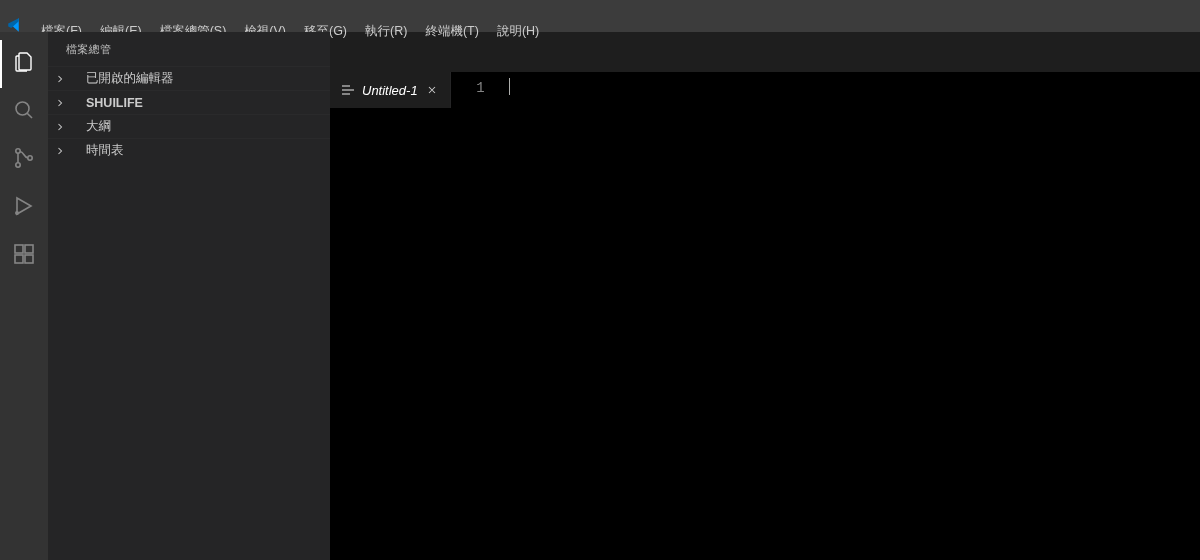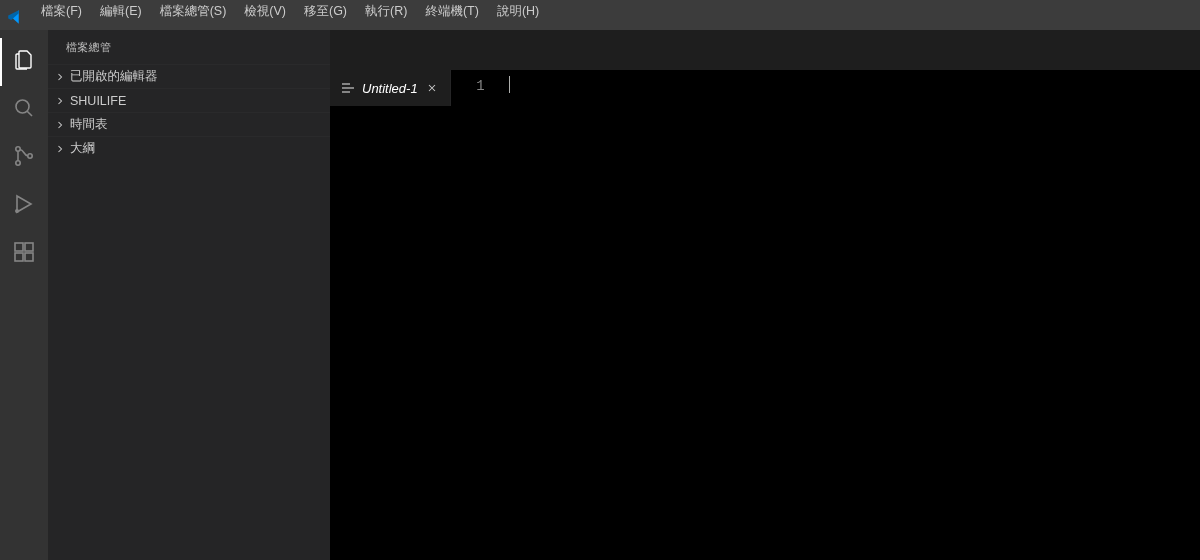--- a/index.html
+++ b/index.html
@@ -1,42 +1,42 @@
 <!DOCTYPE html>
 <html><head>
 <meta charset="utf-8">
 <style>
   * { box-sizing: border-box; margin: 0; padding: 0; }
   html, body { width: 1200px; height: 560px; overflow: hidden; font-family: "Segoe UI", "Microsoft JhengHei", sans-serif; }
   body { background: #1e1e1e; color: #cccccc; display: flex; flex-direction: column; }
 
   
-  .titlebar { height: 30px; background: #3c3c3c; display: flex; align-items: flex-end; padding: 4px 6px; font-size: 12.5px; color: #cccccc; }
+  .titlebar { height: 30px; background: #3c3c3c; display: flex; align-items: flex-start; padding: 16px 6px; font-size: 12.5px; color: #cccccc; }
   .titlebar .logo { width: 18px; height: 18px; margin-right: 8px; display:flex; align-items:center; justify-content:center; }
   .titlebar .menu { display: flex; gap: 0; }
   .titlebar .menu-item { padding: 0 9px; height:30px; display:flex; align-items:center; cursor: default; }
   .titlebar .window-title { margin-left:auto; color:#cccccc; padding-right:10px; }
 
   
   .main { flex:1; display:flex; min-height:0; }
 
   
   .activitybar { width:48px; background:#333333; display:flex; flex-direction:column; align-items:center; padding-top:8px; }
   .activity-item { width:48px; height:48px; display:flex; align-items:center; justify-content:center; color:#858585; cursor:pointer; position:relative; }
   .activity-item.active { color:#ffffff; }
   .activity-item.active::before { content:""; position:absolute; left:0; top:0; bottom:0; width:2px; background:#ffffff; }
   .activity-item svg { width:24px; height:24px; }
 
   
   .sidebar { width:282px; background:#252526; display:flex; flex-direction:column; font-size:12.5px; color:#cccccc; }
   .sidebar-title { height:34px; display:flex; align-items:center; padding:0 18px; font-size:11px; color:#bbbbbb; letter-spacing:0.3px; }
   .sidebar-section { height:24px; display:flex; align-items:center; padding:0 4px; border-top:1px solid #3c3c3c40; cursor:pointer; }
   .sidebar-section .chev { width:16px; height:16px; display:flex; align-items:center; justify-content:center; color:#cccccc; }
-  .sidebar-section .label { margin-left:2px; }
-  .sidebar-section.bold .label { font-weight:400; }
+  .sidebar-section .label { margin-left:18px; }
+  .sidebar-section.bold .label { font-weight:700; }
 
   
   .editor-group { flex:1; display:flex; flex-direction:row; background:#000000; min-width:0;margin-top:40px; }
   .tabs { height:36px; background:#252526; display:flex; align-items:stretch; }
   .tab { display:flex; align-items:center; padding:0 10px; background:#1e1e1e; color:#ffffff; font-size:13px; gap:6px; border-right:1px solid #252526; cursor:pointer; font-style:italic; }
   .tab .tab-icon { width:16px; height:16px; display:flex; align-items:center; justify-content:center; color:#cccccc; }
   .tab .close { width:16px; height:16px; display:flex; align-items:center; justify-content:center; color:#cccccc; font-style:normal; }
 
   .editor { flex:1; display:flex; font-family: Consolas, "Courier New", monospace; font-size:14px; }
   .gutter { width:52px; text-align:right; color:#858585; padding:6px 18px 0 0; line-height:20px; user-select:none; }
@@ -152,29 +152,29 @@
           </svg>
         </span>
       <span class="label">SHUILIFE</span>
     </div>
     <div class="sidebar-section">
       <span class="chev">
           <svg width="12" height="12" viewBox="0 0 16 16">
             <path d="M6 4l4 4-4 4" stroke="currentColor" stroke-width="1.4" fill="none"></path>
           </svg>
         </span>
+      <span class="label">大綱</span>
+    </div>
+    <div class="sidebar-section">
+      <span class="chev">
+          <svg width="12" height="12" viewBox="0 0 16 16">
+            <path d="M6 4l4 4-4 4" stroke="currentColor" stroke-width="1.4" fill="none"></path>
+          </svg>
+        </span>
       <span class="label">時間表</span>
-    </div>
-    <div class="sidebar-section">
-      <span class="chev">
-          <svg width="12" height="12" viewBox="0 0 16 16">
-            <path d="M6 4l4 4-4 4" stroke="currentColor" stroke-width="1.4" fill="none"></path>
-          </svg>
-        </span>
-      <span class="label">大綱</span>
     </div>
   </div>
 
   <div class="editor-group">
     <div class="tabs">
       <div class="tab">
         <span class="tab-icon">
           <svg viewBox="0 0 16 16" width="16" height="16" stroke="currentColor" stroke-width="1.2" fill="none">
               <line x1="2" y1="4" x2="10" y2="4"></line>
               <line x1="2" y1="8" x2="14" y2="8"></line>

